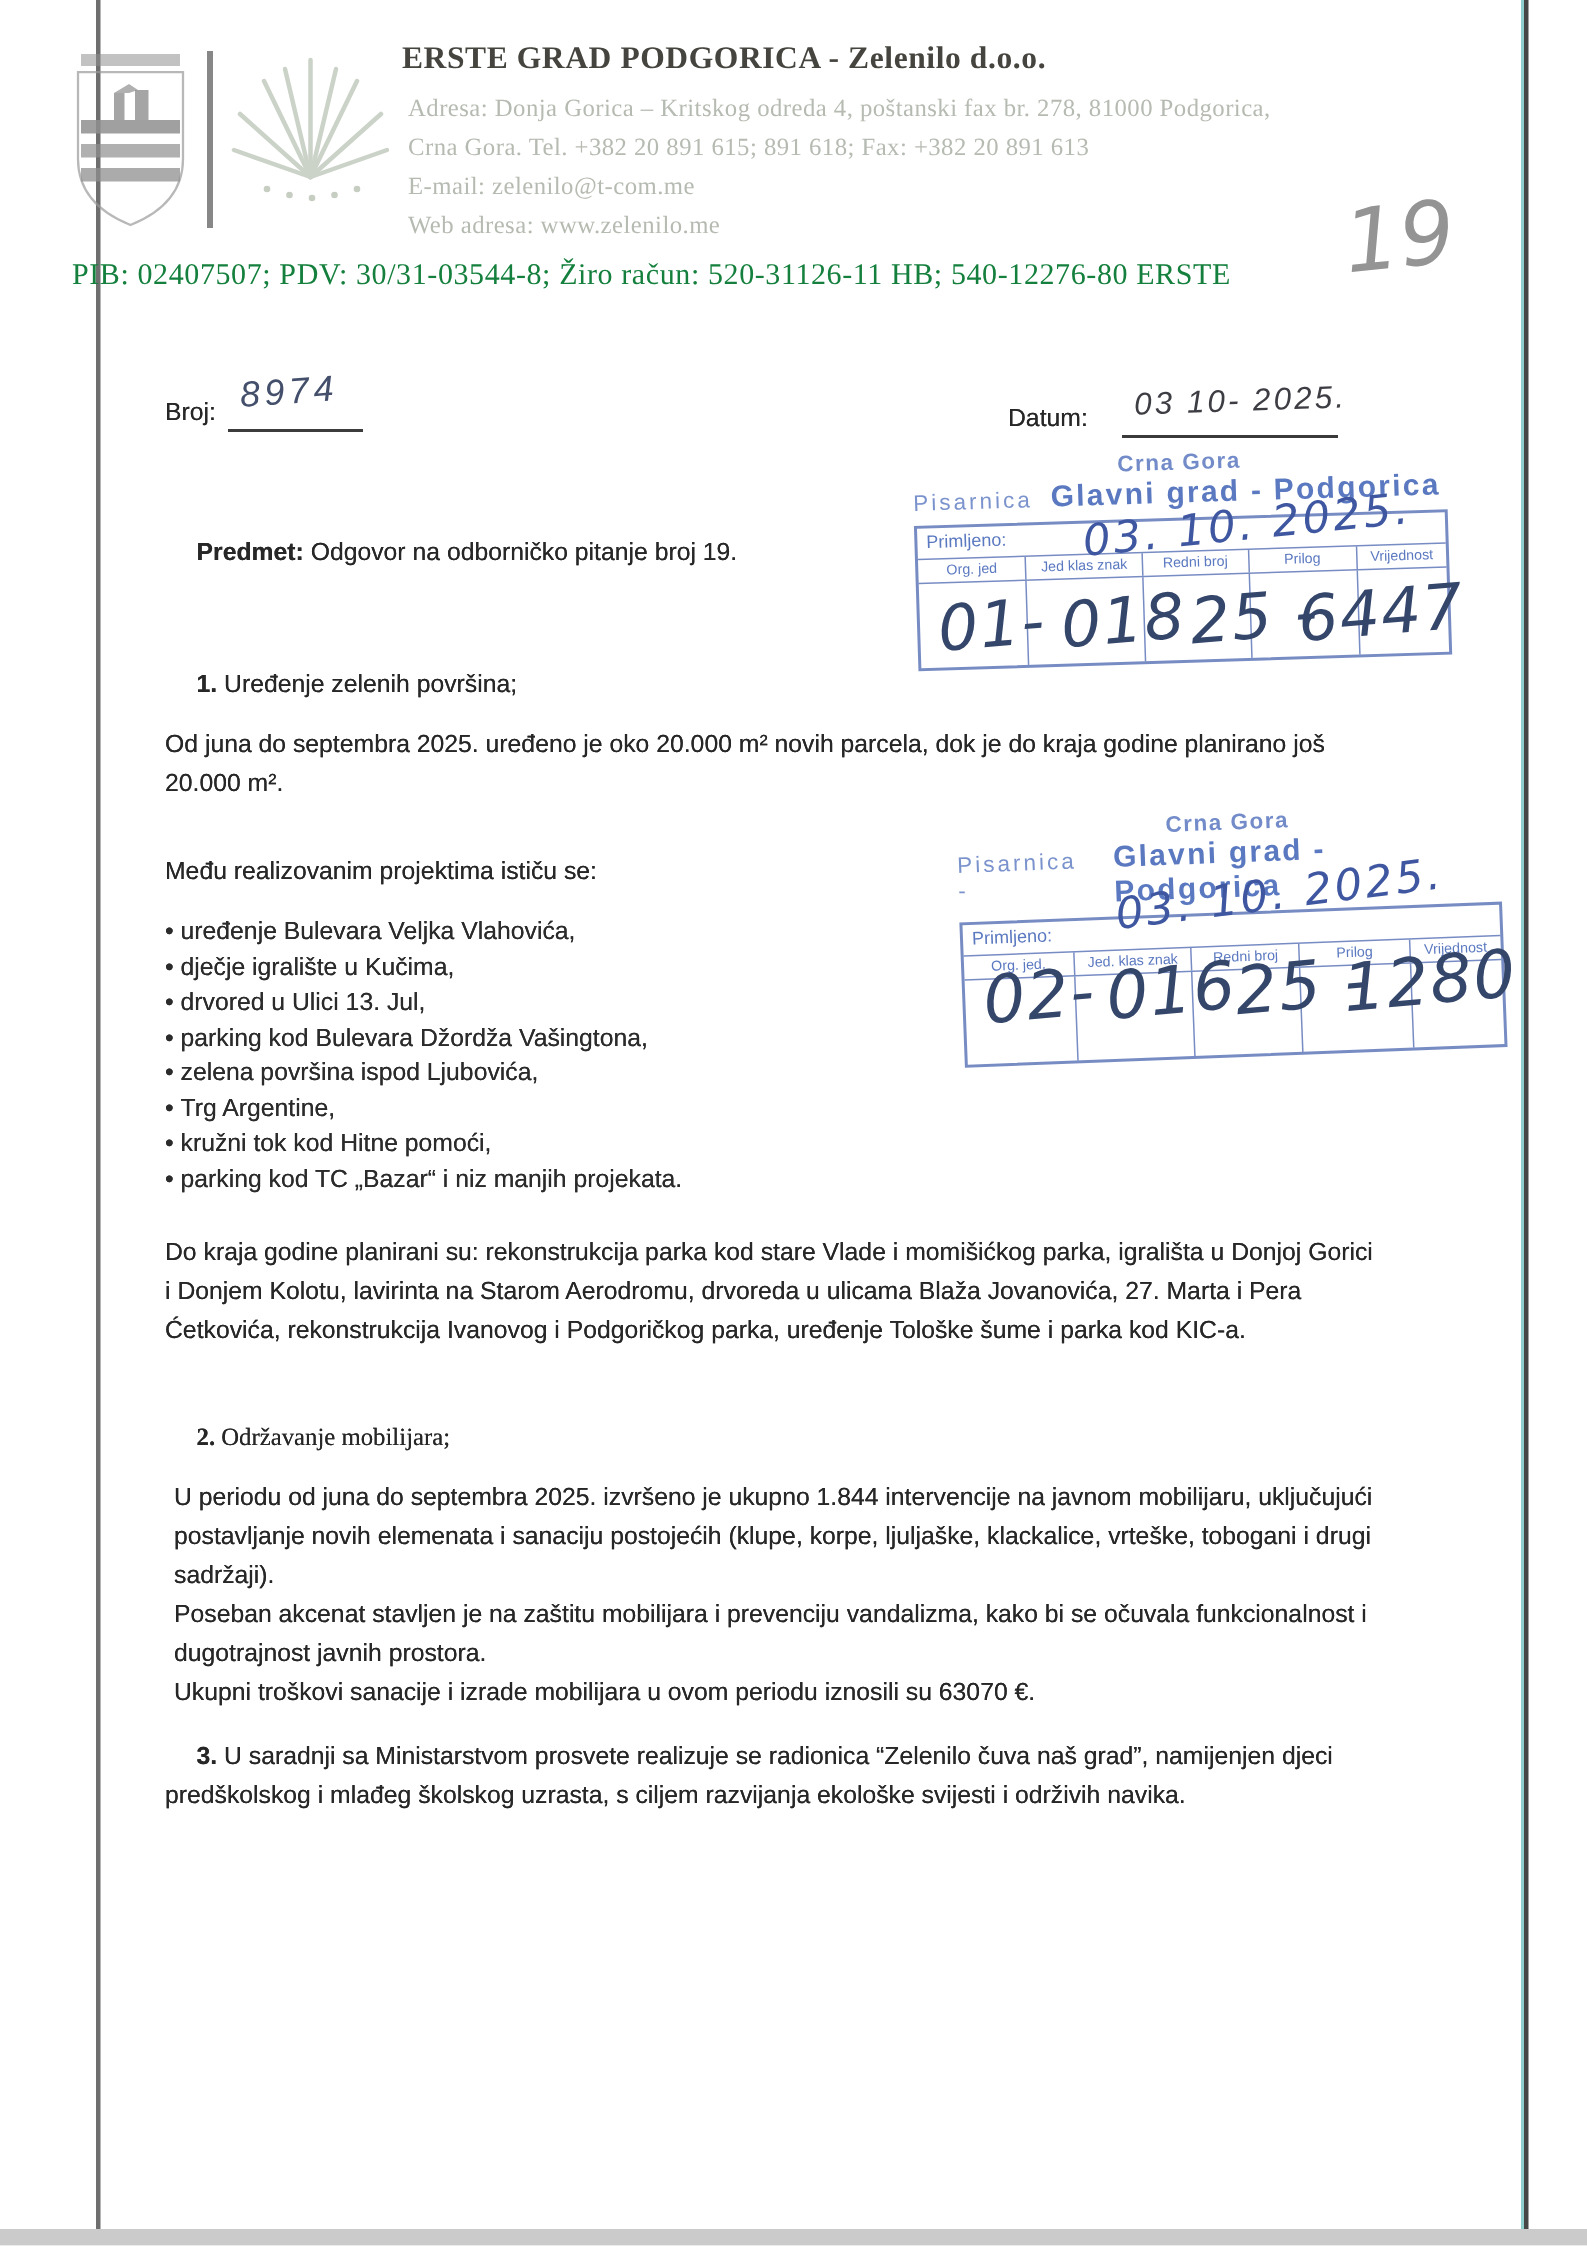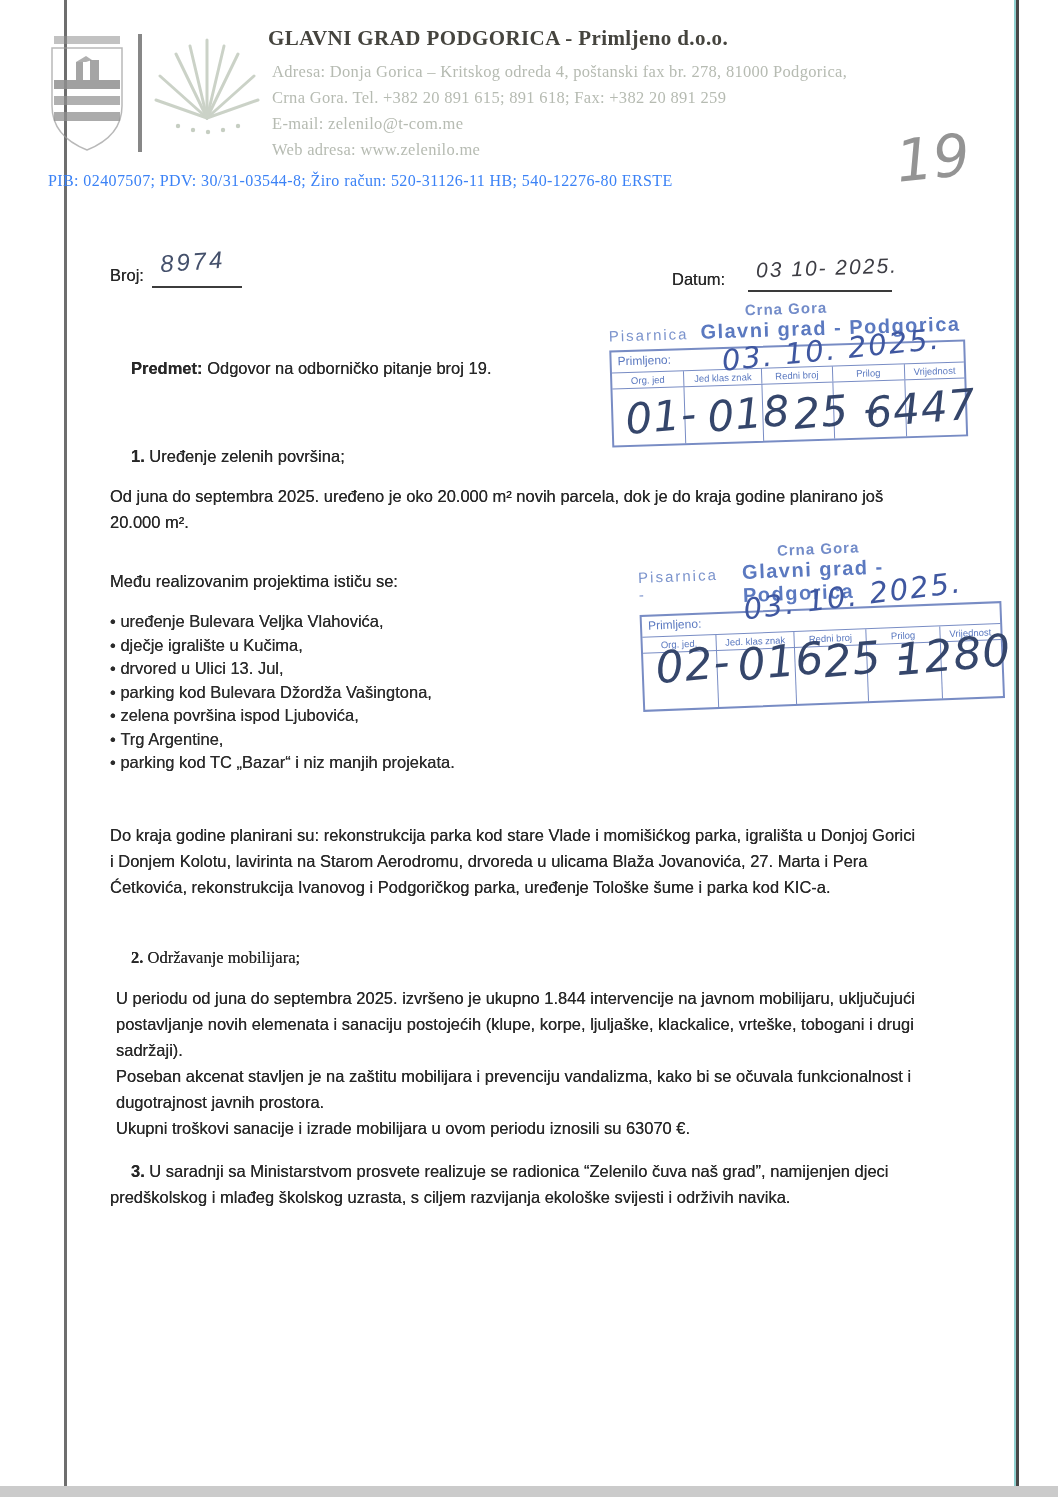--- a/index.html
+++ b/index.html
@@ -20,22 +20,22 @@
   .coa{left:46px;top:30px;}
   .logo-divider{left:138px;top:34px;width:4px;height:118px;background:#5f5f5f;opacity:.75;}
   .tree{left:148px;top:26px;}
   .company{left:268px;top:26px;font-family:"Liberation Serif",serif;font-weight:bold;
     font-size:21px;color:#45443e;letter-spacing:.4px;}
   .hdr-faint{font-family:"Liberation Serif",serif;font-size:16.5px;color:#b6bbb2;letter-spacing:.3px;text-align:center;}
   .addr1{left:272px;top:62px;}
   .addr2{left:272px;top:88px;}
   .email{left:272px;top:114px;}
   .web{left:272px;top:140px;}
-  .registry{left:48px;top:172px;font-family:"Liberation Serif",serif;font-size:16px;
-    color:#3b82f6;letter-spacing:.4px;}
+  .registry{left:48px;top:172px;font-family:"Liberation Serif",serif;font-size:20px;
+    color:#15803d;letter-spacing:.4px;}
   .pencil-19{left:896px;top:124px;font-size:58px;color:#949494;font-style:italic;
     transform:rotate(-6deg);font-family:"DejaVu Sans",sans-serif;}
 
   
   .t{font-size:16.5px;line-height:26px;color:#272727;text-shadow:0 0 .4px #3a3a3a;}
   .b{font-weight:bold;margin-left:21px;}
   .broj-label{left:110px;top:262px;}
   .broj-value{left:160px;top:248px;font-size:24px;color:#44506b;font-style:italic;
     letter-spacing:3px;transform:rotate(-4deg);text-shadow:none;}
   .broj-line{left:152px;top:286px;width:90px;height:2px;background:#3c3c3c;}
@@ -124,23 +124,23 @@
       </g>
       <g fill="#c6cec2">
         <circle cx="30" cy="100" r="2.2"></circle>
           <circle cx="45" cy="104" r="2.2"></circle>
         <circle cx="60" cy="106" r="2.2"></circle>
           <circle cx="75" cy="104" r="2.2"></circle>
         <circle cx="90" cy="100" r="2.2"></circle>
       </g>
     </svg>
   </div>
-  <div class="abs company">GLAVNI GRAD PODGORICA - Primljeno d.o.o.</div>
+  <div class="abs company">ERSTE GRAD PODGORICA - Zelenilo d.o.o.</div>
   <div class="abs hdr-faint addr1">Adresa: Donja Gorica – Kritskog odreda 4,  poštanski fax br. 278, 81000 Podgorica,</div>
-  <div class="abs hdr-faint addr2">Crna Gora. Tel. +382 20 891 615; 891 618; Fax: +382 20 891 259</div>
+  <div class="abs hdr-faint addr2">Crna Gora. Tel. +382 20 891 615; 891 618; Fax: +382 20 891 613</div>
   <div class="abs hdr-faint email">E-mail:  zelenilo@t-com.me</div>
   <div class="abs hdr-faint web">Web adresa: www.zelenilo.me</div>
   <div class="abs registry">PIB: 02407507; PDV: 30/31-03544-8; Žiro račun: 520-31126-11 HB; 540-12276-80 ERSTE</div>
   <div class="abs pencil-19">19</div>
 
   <div class="abs t broj-label">Broj:</div>
   <div class="abs broj-value">8974</div>
   <div class="abs broj-line"></div>
   <div class="abs t datum-label">Datum:</div>
   <div class="abs datum-value">03 10- 2025.</div>
@@ -221,20 +221,21 @@
     <span class="st-hw st-v v4">1280</span>
   </div>
 
   <ul class="abs bullets">
     <li>uređenje Bulevara Veljka Vlahovića,</li>
     <li>dječje igralište u Kučima,</li>
     <li>drvored u Ulici 13. Jul,</li>
     <li>parking kod Bulevara Džordža Vašingtona,</li>
     <li>zelena površina ispod Ljubovića,</li>
     <li>Trg Argentine,</li>
+    <li>kružni tok kod Hitne pomoći,</li>
     <li>parking kod TC „Bazar“ i niz manjih projekata.</li>
   </ul>
 
   <div class="abs t s1-plans">Do kraja godine planirani su: rekonstrukcija parka kod stare Vlade i momišićkog parka, igrališta u Donjoj Gorici i Donjem Kolotu, lavirinta na Starom Aerodromu, drvoreda u ulicama Blaža Jovanovića, 27. Marta i Pera Ćetkovića, rekonstrukcija Ivanovog i Podgoričkog parka, uređenje Tološke šume i parka kod KIC-a.</div>
 
   <div class="abs t s2-heading">
     <span class="b">2.</span><span> Održavanje mobilijara;</span>
   </div>
   <div class="abs t s2-block">
     <p>U periodu od juna do septembra 2025. izvršeno je ukupno 1.844 intervencije na javnom mobilijaru, uključujući postavljanje novih elemenata i sanaciju postojećih (klupe, korpe, ljuljaške, klackalice, vrteške, tobogani i drugi sadržaji).</p>

